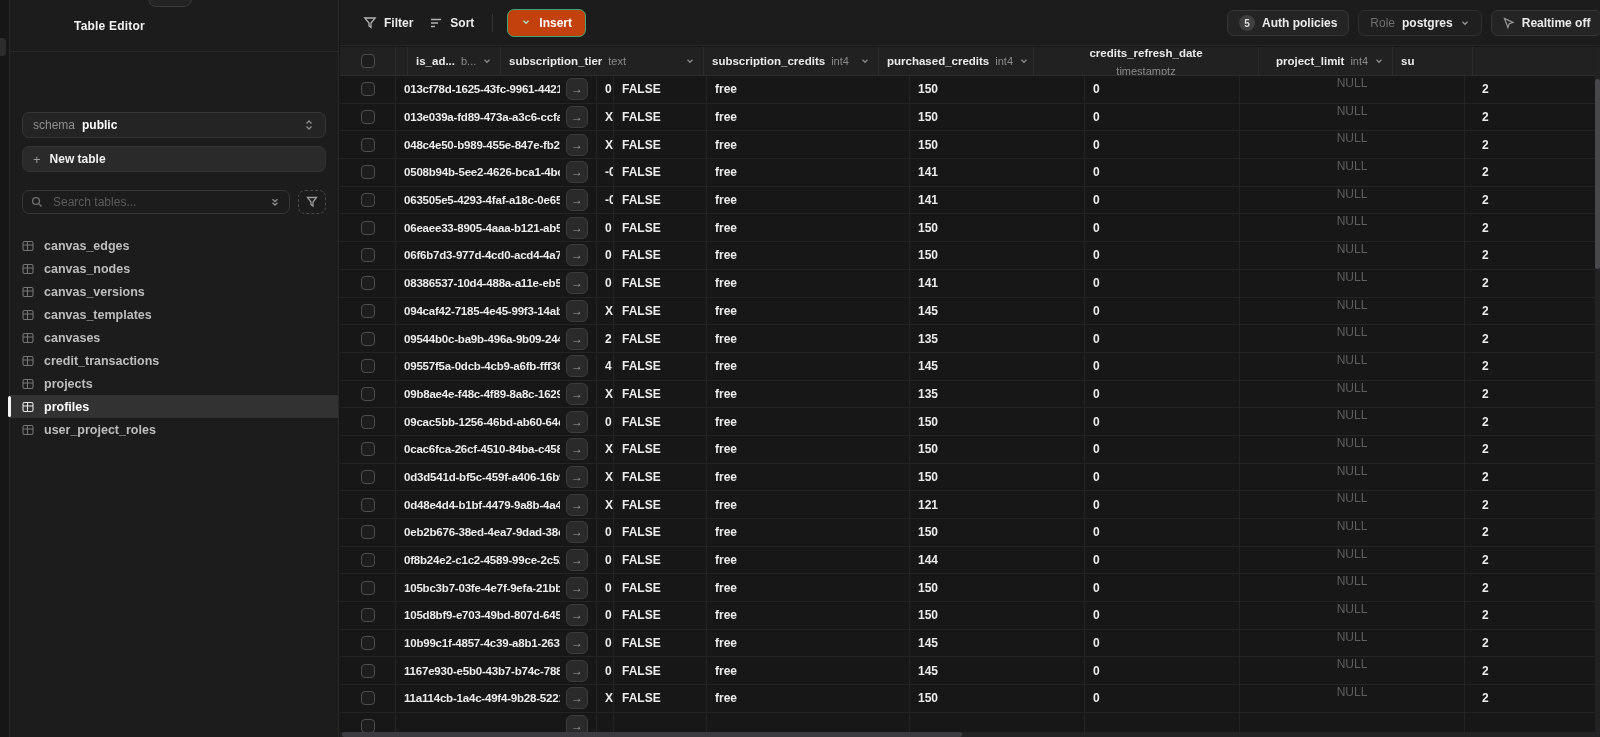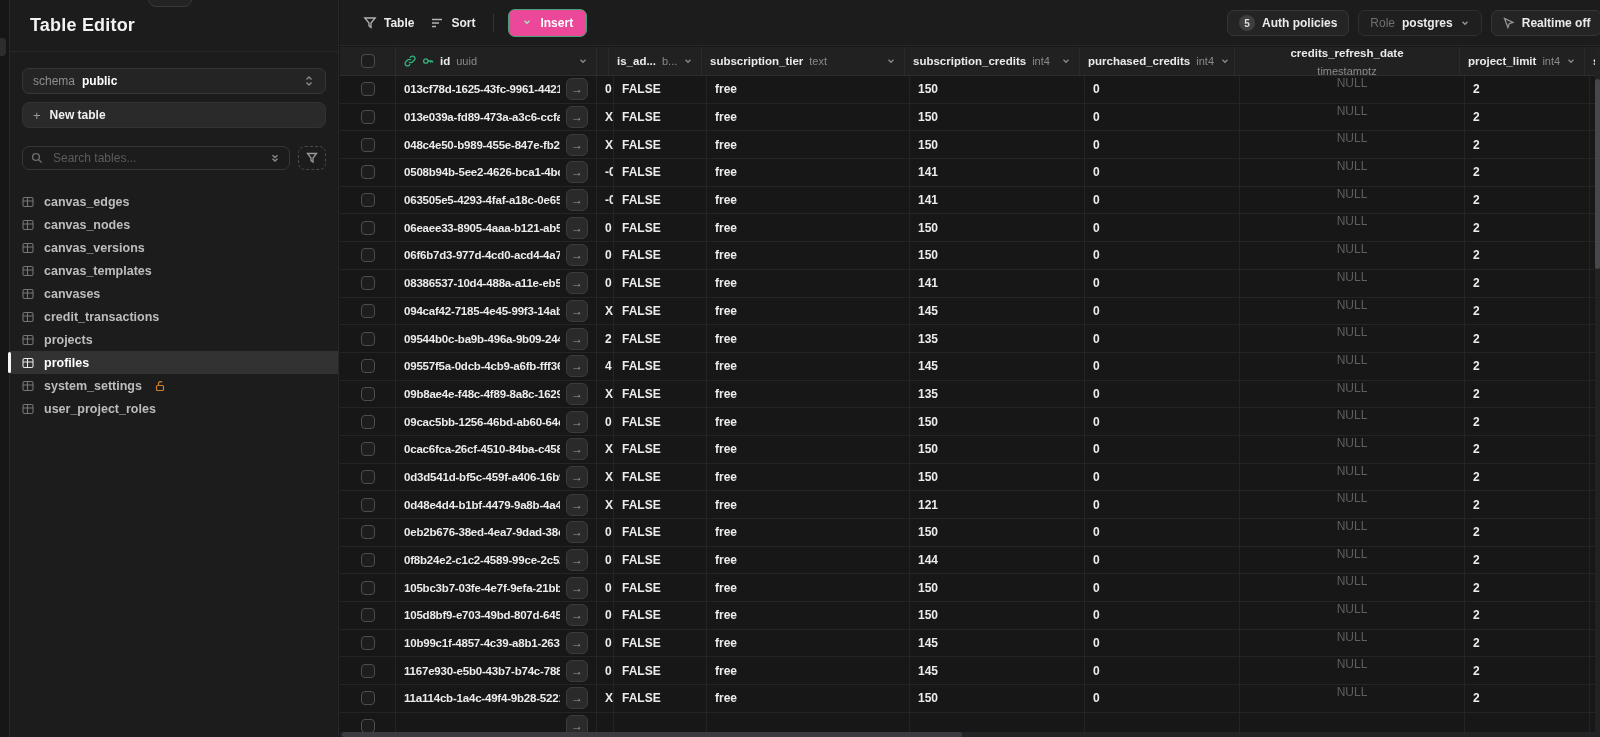--- a/index.html
+++ b/index.html
@@ -7,23 +7,23 @@
   .app{position:relative;width:1600px;height:737px;background:#171717;overflow:hidden;}
 
   
   .rail{position:absolute;left:0;top:0;width:9px;height:737px;background:#161616;border-right:1px solid #282828;}
   .rail-frag{position:absolute;left:0;top:38px;width:6px;height:18px;background:#2d2d2d;border-radius:0 4px 4px 0;}
 
   
   .sidebar{position:absolute;left:10px;top:0;width:329px;height:737px;background:#1c1c1c;border-right:1px solid #282828;box-sizing:border-box;}
   .pill-frag{position:absolute;left:138px;top:-4px;width:42px;height:9px;border:1px solid #3a3a3a;background:#232323;border-radius:0 0 8px 8px;}
   .sb-header{height:52px;border-bottom:1px solid #282828;display:flex;align-items:center;padding:0 20px;box-sizing:border-box;}
-  .sb-title{font-size:18px;font-weight:700;color:#f2f2f2;letter-spacing:.2px;}
+  .sb-title{font-size:12px;font-weight:700;color:#f2f2f2;letter-spacing:.2px;margin-left:44px;}
   .sb-controls{padding:16px 12px 4px 12px;}
-  .schema-select{height:24px;display:flex;align-items:center;gap:7px;background:#242424;border:1px solid #363636;border-radius:7px;padding:0 10px;margin-bottom:8px;cursor:pointer;}
+  .schema-select{height:24px;display:flex;align-items:center;gap:7px;background:#242424;border:1px solid #363636;border-radius:7px;padding:0 10px;margin-bottom:8px;cursor:pointer;margin-top:44px;}
   .schema-label{font-size:12px;color:#8f8f8f;}
   .schema-value{font-size:12px;color:#fff;font-weight:700;}
   .updown{margin-left:auto;color:#8a8a8a;}
   .newtable-btn{height:24px;display:flex;align-items:center;gap:9px;background:#2a2a2a;border:1px solid #323232;border-radius:7px;padding:0 10px;margin-bottom:18px;cursor:pointer;}
   .plus-ic{color:#9a9a9a;font-size:13px;line-height:1;}
   .newtable-label{font-size:12px;color:#f0f0f0;font-weight:700;}
   .search-row{display:flex;gap:8px;margin-bottom:10px;}
   .search-box{flex:1;height:24px;display:flex;align-items:center;gap:8px;border:1px solid #363636;border-radius:7px;padding:0 8px;box-sizing:border-box;}
   .search-box input{flex:1;background:transparent;border:0;outline:0;color:#cfcfcf;font-size:12px;font-family:inherit;min-width:0;}
   .search-box input::placeholder{color:#5c5c5c;}
@@ -38,21 +38,21 @@
   .side-item.selected .tbl-icon{color:#e6e6e6;}
   .side-item.selected::before{content:"";position:absolute;left:-2px;top:1px;bottom:1px;width:3px;background:#f5f5f5;border-radius:2px;}
   .lock-ic{color:#c9802f;display:flex;margin-left:2px;}
 
   
   .main{position:absolute;left:340px;top:0;right:0;height:737px;}
   .toolbar{position:relative;height:46px;background:#1c1c1c;border-bottom:1px solid #282828;display:flex;align-items:center;padding-left:15px;box-sizing:border-box;}
   .ghost-btn{display:flex;align-items:center;gap:7px;color:#ececec;font-size:12px;font-weight:700;cursor:pointer;padding:6px 8px;border-radius:6px;}
   .ghost-btn .gicon{color:#b3b3b3;display:flex;}
   .tb-divider{width:1px;height:18px;background:#343434;margin:0 14px 0 10px;}
-  .insert-btn{display:flex;align-items:center;gap:8px;height:26px;background:#ec4899;border:1px solid #43a376;border-radius:7px;padding:0 13px;color:#ffffff;font-size:12px;font-weight:700;cursor:pointer;}
+  .insert-btn{display:flex;align-items:center;gap:8px;height:26px;background:#c2410c;border:1px solid #43a376;border-radius:7px;padding:0 13px;color:#ffffff;font-size:12px;font-weight:700;cursor:pointer;}
   .insert-btn .chev-dn{color:#a5e8c8;}
   .tb-right{position:absolute;left:887px;top:10px;display:flex;gap:9px;}
   .pill-btn{display:flex;align-items:center;gap:7px;height:26px;background:#242424;border:1px solid #363636;border-radius:7px;padding:0 11px;color:#eaeaea;font-size:12px;font-weight:700;cursor:pointer;white-space:nowrap;box-sizing:border-box;}
   .badge{width:16px;height:16px;border-radius:50%;background:#3f3f3f;color:#dddddd;font-size:10px;font-weight:700;display:flex;align-items:center;justify-content:center;}
   .role-btn{background:#1f1f1f;border-color:#303030;}
   .role-dim{color:#6f6f6f;font-weight:400;}
   .pill-ic{color:#9a9a9a;display:flex;}
 
   
   .grid{position:absolute;top:47px;left:0;right:0;bottom:0;overflow:hidden;}
@@ -64,21 +64,21 @@
   .key-ic,.link-ic{color:#34b27b;display:flex;flex:none;}
 
   .col-check{width:56px;justify-content:center;padding:0;}
   .col-id{width:201px;}
   .col-sliver{width:12px;padding:0 2px;}
   .col-isadmin{width:93px;}
   .col-tier{width:203px;}
   .col-subcred{width:175px;}
   .col-purch{width:155px;}
   .col-refresh{width:225px;flex-direction:column;}
-  .col-limit{width:125px;}
+  .col-limit{width:125px;margin-left:9px;}
   .col-extra{width:80px;}
 
   .rows{height:657px;overflow:hidden;}
   .grow{height:27.7px;display:flex;border-bottom:1px solid #242424;background:#171717;box-sizing:border-box;}
   .cell{display:flex;align-items:center;padding:0 8px;border-right:1px solid #242424;box-sizing:border-box;flex:none;overflow:hidden;white-space:nowrap;font-size:12px;color:#ececec;font-weight:700;cursor:default;}
   .cell-id{gap:6px;font-weight:600;font-size:11.5px;letter-spacing:-.2px;}
   .idtext{flex:1;overflow:hidden;white-space:nowrap;min-width:0;}
   .row-arrow{width:20px;height:20px;flex:none;border:1px solid #3c3c3c;background:#2a2a2a;border-radius:6px;color:#9c9c9c;display:flex;align-items:center;justify-content:center;font-size:12px;line-height:1;cursor:pointer;}
   .nullcell{color:#5f5f5f;font-weight:400;}
   .checkbox{width:14px;height:14px;border:1px solid #4d4d4d;border-radius:4px;background:#1d1d1d;cursor:pointer;box-sizing:border-box;}
@@ -226,59 +226,44 @@
           <span class="tbl-icon">
             <svg class="icon12" viewBox="0 0 12 12" fill="none" stroke="currentColor" stroke-width="1.1">
               <rect x="1" y="1.5" width="10" height="9" rx="1.5"></rect>
               <path d="M1 5h10M5.5 1.5v9"></path>
             </svg>
           </span>
           <span class="side-item-label">profiles</span>
 
         </div>
 
+
         <div class="side-item">
           <span class="tbl-icon">
             <svg class="icon12" viewBox="0 0 12 12" fill="none" stroke="currentColor" stroke-width="1.1">
               <rect x="1" y="1.5" width="10" height="9" rx="1.5"></rect>
               <path d="M1 5h10M5.5 1.5v9"></path>
             </svg>
           </span>
-          <span class="side-item-label">system_settings</span>
-          <span class="lock-ic">
-            <svg class="icon12" viewBox="0 0 12 12" fill="none" stroke="currentColor" stroke-width="1.2">
-              <rect x="2.5" y="5.5" width="7" height="5" rx="1"></rect>
-              <path d="M4.5 5.5V3.5a2 2 0 0 1 3.6-1.1"></path>
-            </svg>
-          </span>
-        </div>
-
-        <div class="side-item">
-          <span class="tbl-icon">
-            <svg class="icon12" viewBox="0 0 12 12" fill="none" stroke="currentColor" stroke-width="1.1">
-              <rect x="1" y="1.5" width="10" height="9" rx="1.5"></rect>
-              <path d="M1 5h10M5.5 1.5v9"></path>
-            </svg>
-          </span>
           <span class="side-item-label">user_project_roles</span>
 
         </div>
       </div>
   </div>
 
   <div class="main">
 
     <div class="toolbar">
       <div class="ghost-btn">
         <span class="gicon">
           <svg class="icon14" viewBox="0 0 14 14" fill="none" stroke="currentColor" stroke-width="1.3">
               <path d="M1.8 2h10.4L8 7v4.4L6 10V7z"></path>
             </svg>
         </span>
-        <span>Table</span>
+        <span>Filter</span>
       </div>
       <div class="ghost-btn">
         <span class="gicon">
           <svg class="icon14" viewBox="0 0 14 14" fill="none" stroke="currentColor" stroke-width="1.3">
               <path d="M2 3.5h10M2 7h7M2 10.5h4"></path>
             </svg>
         </span>
         <span>Sort</span>
       </div>
       <div class="tb-divider"></div>
@@ -315,41 +300,20 @@
         </div>
 
       </div>
     </div>
 
     <div class="grid">
       <div class="ghead">
         <div class="hcell col-check">
           <div class="checkbox"></div>
         </div>
-        <div class="hcell col-id">
-          <span class="link-ic">
-            <svg class="icon12" viewBox="0 0 12 12" fill="none" stroke="currentColor" stroke-width="1.3">
-                <path d="M5 7a2.4 2.4 0 0 0 3.4 0l1.8-1.8a2.4 2.4 0 0 0-3.4-3.4L5.9 2.7"></path>
-                <path d="M7 5a2.4 2.4 0 0 0-3.4 0L1.8 6.8a2.4 2.4 0 0 0 3.4 3.4l.9-.9"></path>
-              </svg>
-          </span>
-          <span class="key-ic">
-            <svg class="icon12" viewBox="0 0 12 12" fill="none" stroke="currentColor" stroke-width="1.3">
-                <circle cx="3.8" cy="6" r="2.2"></circle>
-                <path d="M6 6h4.5M8.6 6v1.8M10.5 6v1.4"></path>
-              </svg>
-          </span>
-          <span class="hname">id</span>
-          <span class="htype">uuid</span>
-          <span class="hchev">
-            <svg width="10" height="10" viewBox="0 0 10 10" fill="none" stroke="currentColor" stroke-width="1.3">
-                <path d="M2.5 3.8L5 6.3l2.5-2.5"></path>
-              </svg>
-          </span>
-        </div>
         <div class="hcell col-sliver"></div>
         <div class="hcell col-isadmin">
           <span class="hname">is_ad...</span>
           <span class="htype">b...</span>
           <span class="hchev">
             <svg width="10" height="10" viewBox="0 0 10 10" fill="none" stroke="currentColor" stroke-width="1.3">
                 <path d="M2.5 3.8L5 6.3l2.5-2.5"></path>
               </svg>
           </span>
         </div>

